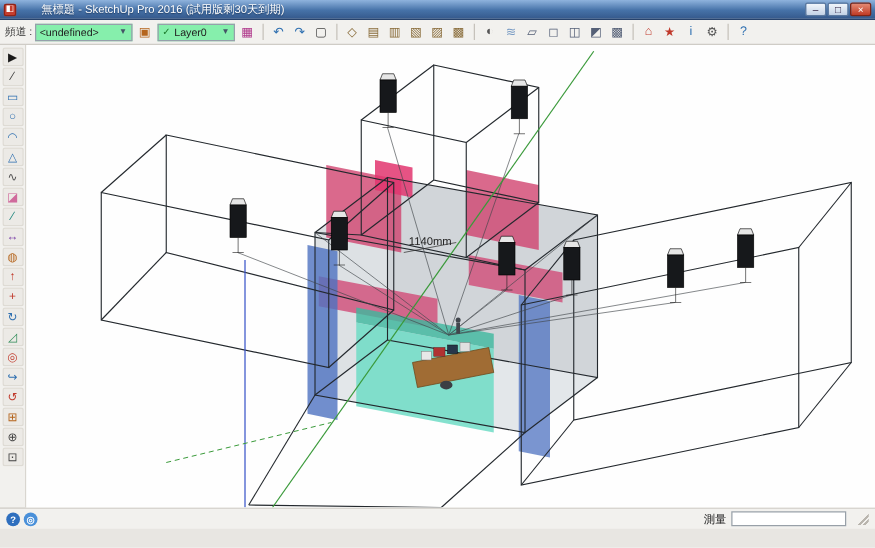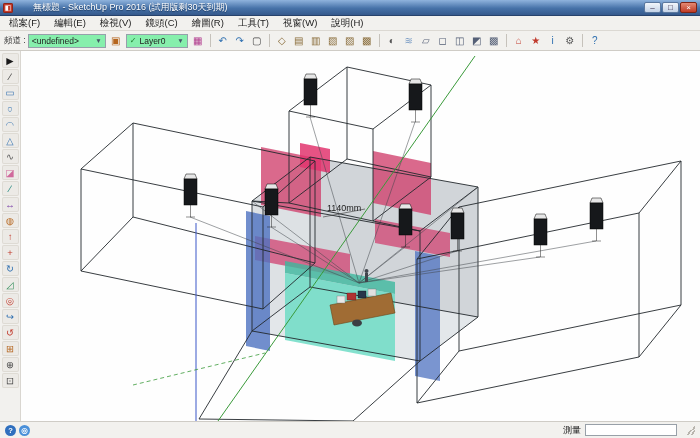--- a/index.html
+++ b/index.html
@@ -69,30 +69,20 @@
   <div class="titlebar">
     <span class="app-icon">◧</span>
     <span class="title">無標題 - SketchUp Pro 2016 (試用版剩30天到期)</span>
     <span class="win-controls">
       <span class="wc">–</span>
       <span class="wc">□</span>
       <span class="wc close">×</span>
     </span>
   </div>
 
-  <div class="menubar">
-      <span class="menu-item">檔案(F)</span>
-      <span class="menu-item">編輯(E)</span>
-      <span class="menu-item">檢視(V)</span>
-      <span class="menu-item">鏡頭(C)</span>
-      <span class="menu-item">繪圖(R)</span>
-      <span class="menu-item">工具(T)</span>
-      <span class="menu-item">視窗(W)</span>
-      <span class="menu-item">說明(H)</span>
-    </div>
 
   <div class="toolbar">
     <span class="tb-label">頻道 :</span>
     <span class="combo" style="width:78px;">
       <span style="flex:1;">&lt;undefined&gt;</span>
       <span class="arrow">▼</span>
     </span>
     <span class="pre-icons">
         <span class="tb-icon" style="color: rgb(181, 101, 29);">▣</span>
       </span>

